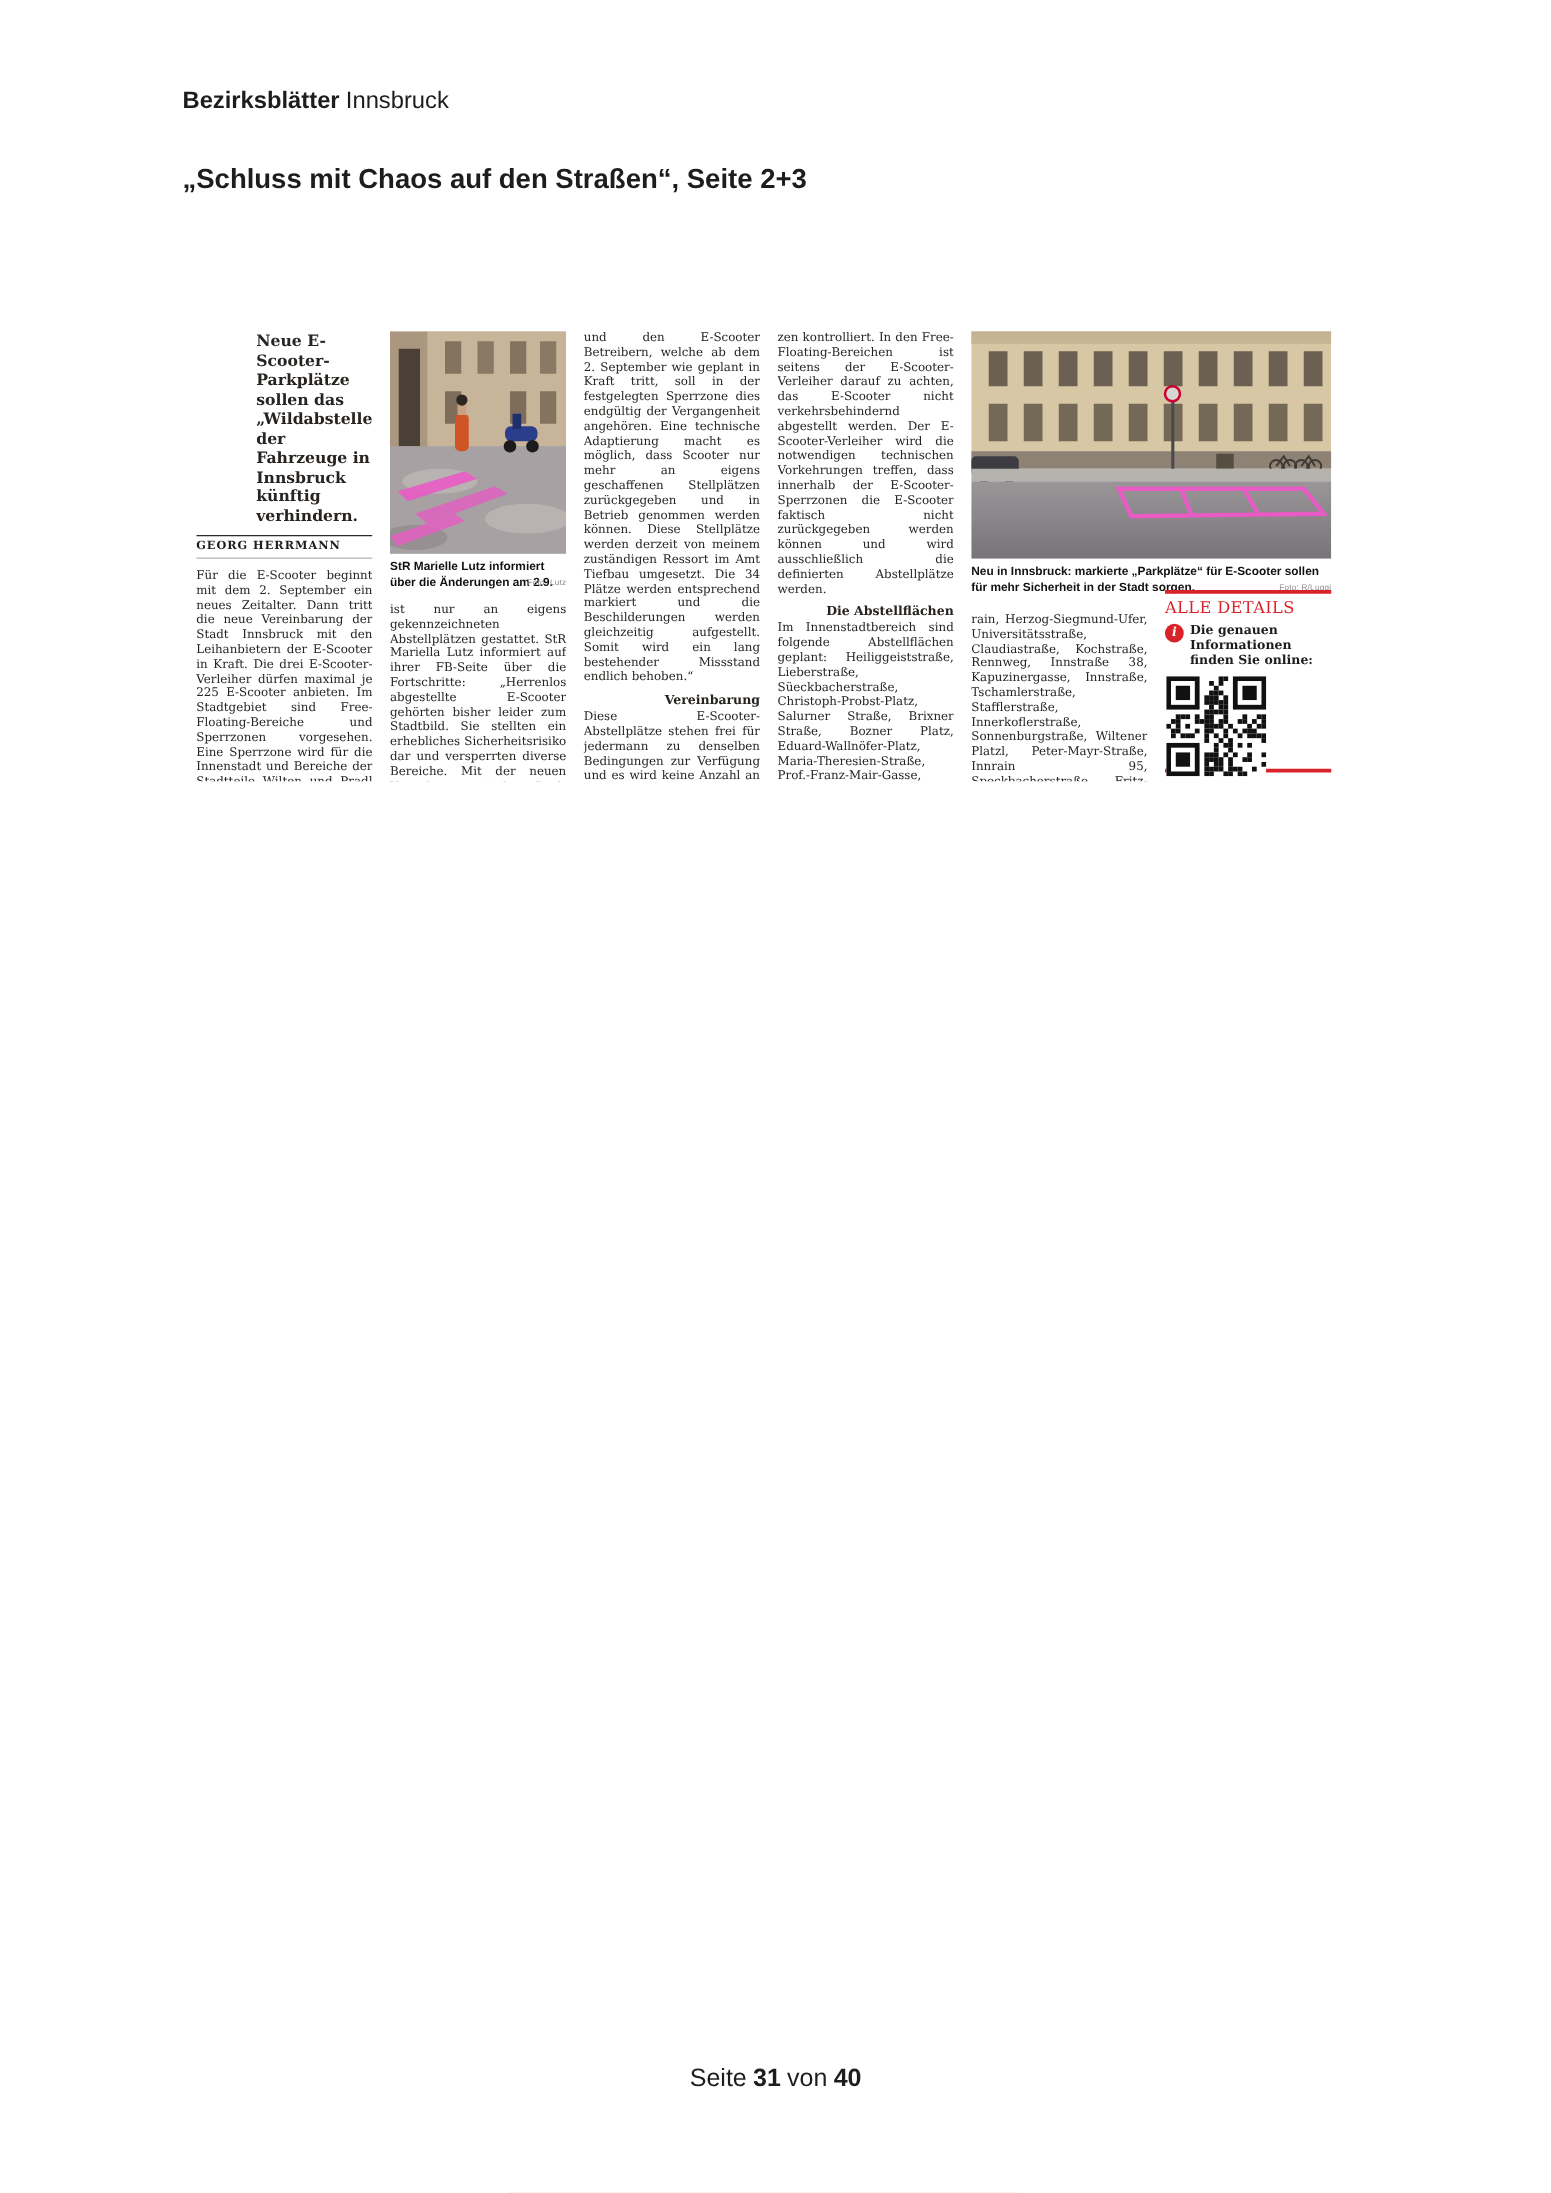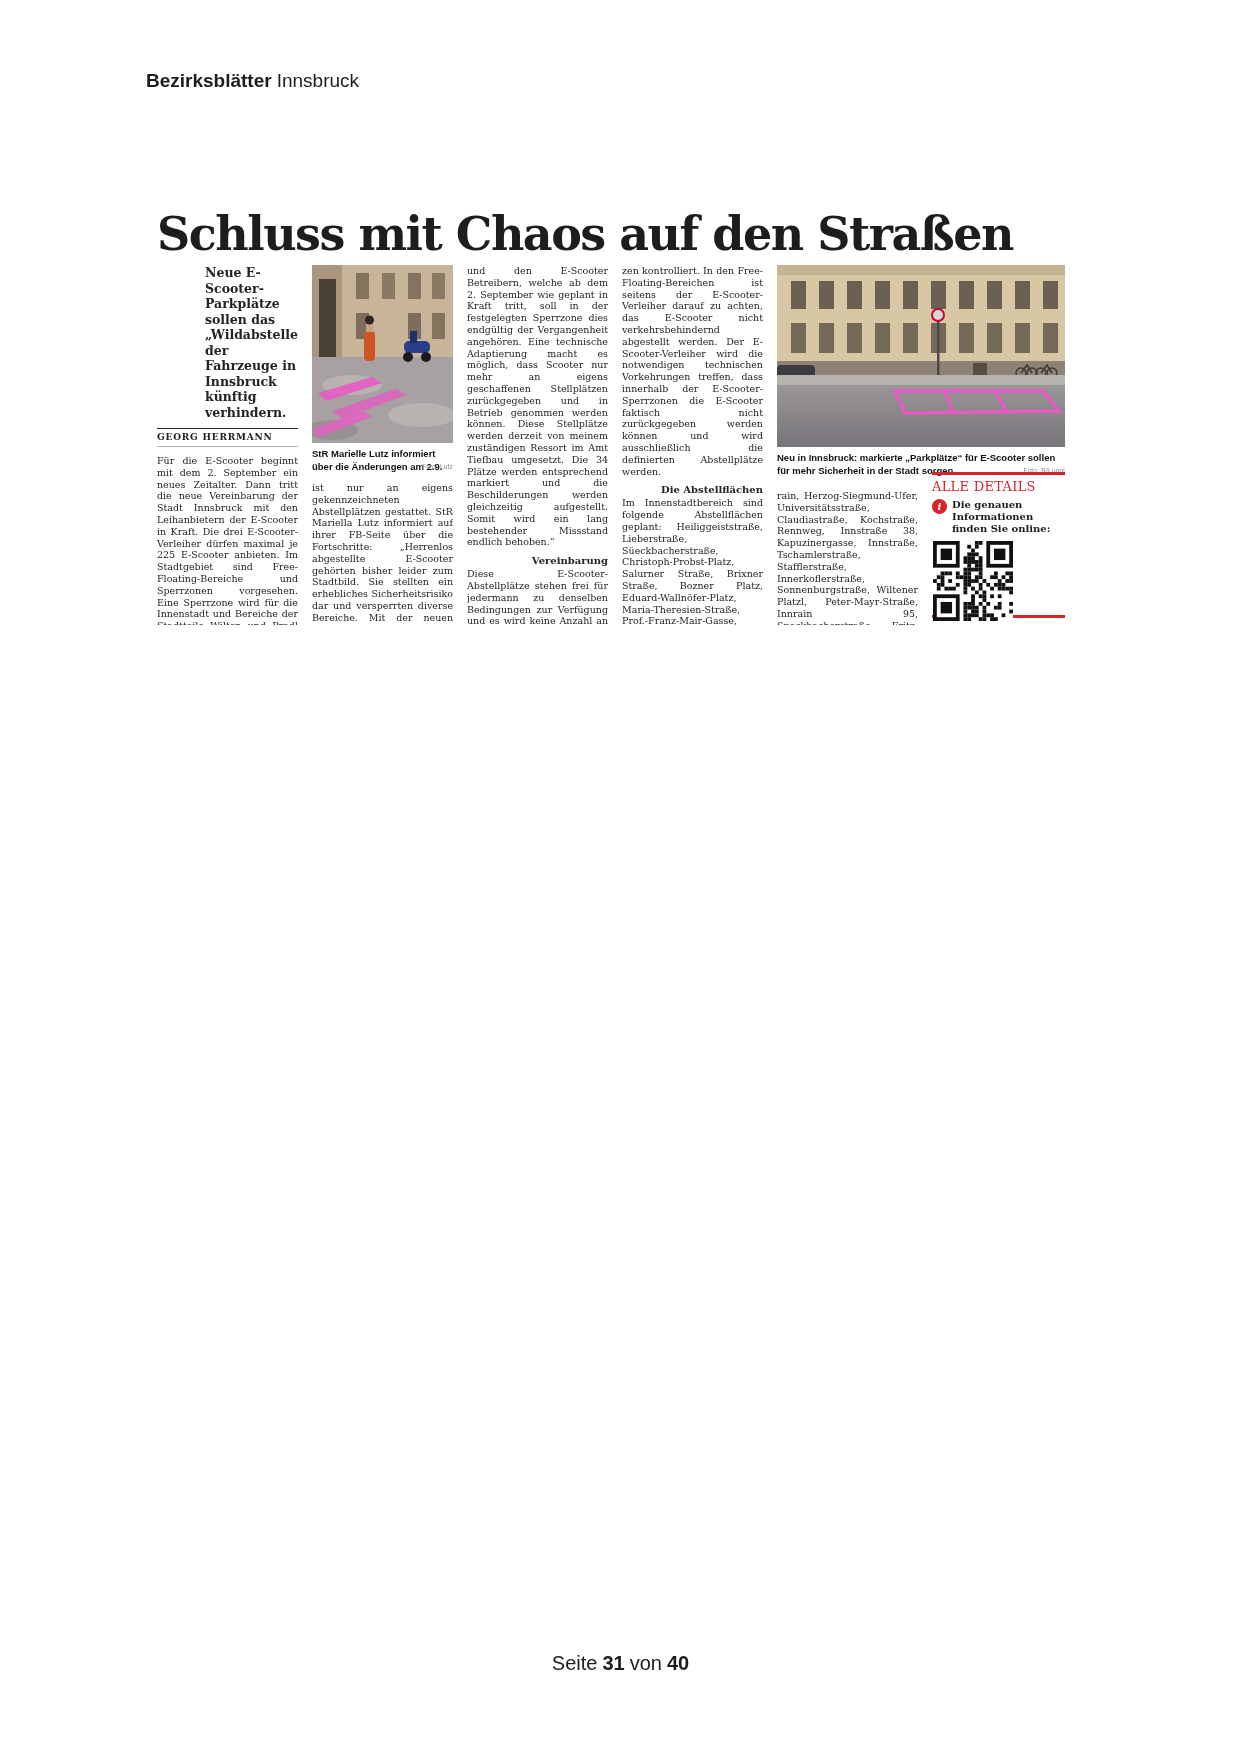--- a/index.html
+++ b/index.html
@@ -83,23 +83,23 @@
   .page-footer .num { font-weight:700; }
 </style>
 </head>
 <body>
 
 <div id="page">
 
   <div class="pdf-header">
     <span class="brand">Bezirksblätter</span><span class="edition">Innsbruck</span>
   </div>
+  <div class="doc-title">„Schluss mit Chaos auf den Straßen“, Seite 2+3</div>
 
   <div class="clipping">
-    <div class="headline">Schluss mit Chaos auf den Straßen</div>
 
     <div class="col c1">
       <p class="lede">Neue E-Scooter-Parkplätze sollen das „Wildabstellen“ der Fahrzeuge in Innsbruck künftig verhindern.</p>
       <div class="byline">GEORG HERRMANN</div>
       <p class="body">Für die E-Scooter beginnt mit dem 2. September ein neues Zeitalter. Dann tritt die neue Vereinbarung der Stadt Innsbruck mit den Leihanbietern der E-Scooter in Kraft. Die drei E-Scooter-Verleiher dürfen maximal je 225 E-Scooter anbieten. Im Stadtgebiet sind Free-Floating-Bereiche und Sperrzonen vorgesehen. Eine Sperrzone wird für die Innenstadt und Bereiche der Stadtteile Wilten und Pradl eingerichtet. Innerhalb der Sperrzone ist das freie Abstellen von E-Scootern untersagt. Ein Abstellen von E-Scootern innerhalb der Sperrzone</p>
     </div>
 
     <div class="col c2">
       <svg class="photo" width="141" height="178" viewBox="0 0 141 178">
         <defs>

